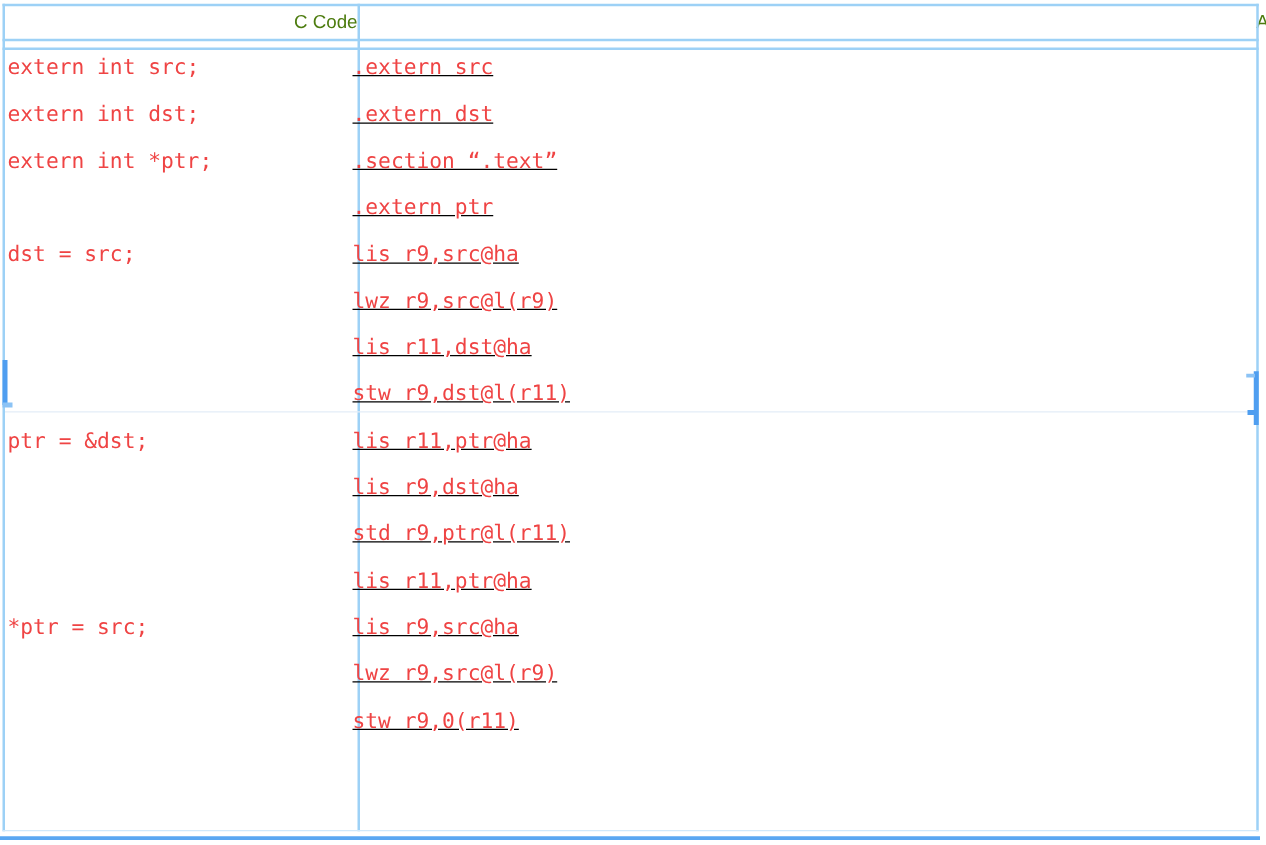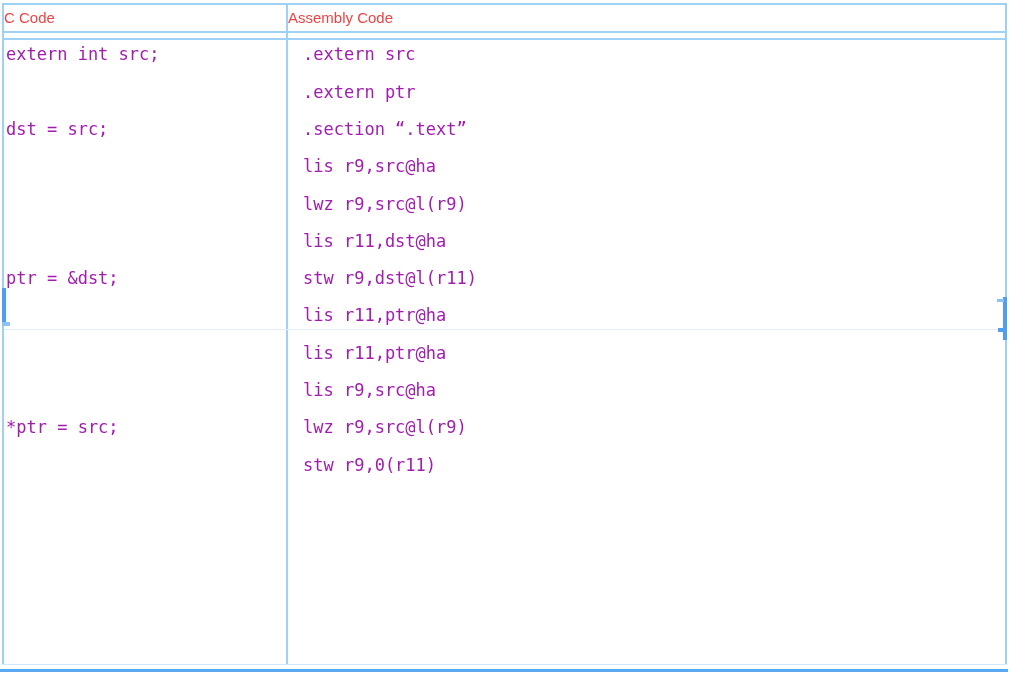--- a/index.html
+++ b/index.html
@@ -14,36 +14,36 @@
   .line { position: absolute; background: #9dd1f6; }
   .line.faint { background: #e3edf7; }
   .line.strong { background: #4f9ef0; }
   .line.tick { background: #8cc3f5; }
 
   .hdr {
     position: absolute;
     top: 4px;
     height: 27px;
     line-height: 27px;
-    text-align: left;
+    text-align: right;
     font-family: "Liberation Sans", sans-serif;
     font-size: 15px;
-    color: #ef4444;
+    color: #4d7c0f;
   }
   .hdr.left  { left: 4px;   width: 282px; }
   .hdr.right { left: 288px; width: 822px; }
 
   .col { position: absolute; top: 36.4px; }
   .c-col   { left: 6px; }
-  .asm-col { left: 303px; }
+  .asm-col { left: 282px; text-decoration: underline; }
   .code-line {
     height: 37.3px;
     line-height: 37.3px;
     font-size: 17px;
-    color: #a21caf;
+    color: #ef4444;
     white-space: pre;
   }
 </style>
 </head>
 <body>
 
 <div class="screen">
 
   <div class="hdr left">C Code</div>
   <div class="hdr right">Assembly Code</div>
@@ -59,44 +59,49 @@
   <div class="line strong" style="left:0px;   top:669px; width:1008px; height:3px; background:#5aa7f2;"></div>
 
   <div class="line strong" style="left:2px;    top:288px; width:4px; height:36px;"></div>
   <div class="line tick" style="left:2px;    top:322px; width:8px; height:4px;"></div>
   <div class="line strong" style="left:1003px; top:297px; width:4px; height:43px;"></div>
   <div class="line tick" style="left:997px; top:299px; width:7px; height:3px;"></div>
   <div class="line strong" style="left:998px; top:328px; width:6px; height:4px;"></div>
 
   <div class="col c-col">
     <div class="code-line">extern int src;</div>
+    <div class="code-line">extern int dst;</div>
+    <div class="code-line">extern int *ptr;</div>
     <div class="code-line"></div>
     <div class="code-line">dst = src;</div>
     <div class="code-line"></div>
     <div class="code-line"></div>
     <div class="code-line"></div>
     <div class="code-line">ptr = &amp;dst;</div>
     <div class="code-line"></div>
     <div class="code-line"></div>
     <div class="code-line"></div>
     <div class="code-line">*ptr = src;</div>
     <div class="code-line"></div>
     <div class="code-line"></div>
     <div class="code-line"></div>
     <div class="code-line"></div>
   </div>
 
   <div class="col asm-col">
     <div class="code-line">.extern src</div>
+    <div class="code-line">.extern dst</div>
+    <div class="code-line">.section “.text”</div>
     <div class="code-line">.extern ptr</div>
-    <div class="code-line">.section “.text”</div>
     <div class="code-line">lis r9,src@ha</div>
     <div class="code-line">lwz r9,src@l(r9)</div>
     <div class="code-line">lis r11,dst@ha</div>
     <div class="code-line">stw r9,dst@l(r11)</div>
     <div class="code-line">lis r11,ptr@ha</div>
+    <div class="code-line">lis r9,dst@ha</div>
+    <div class="code-line">std r9,ptr@l(r11)</div>
     <div class="code-line">lis r11,ptr@ha</div>
     <div class="code-line">lis r9,src@ha</div>
     <div class="code-line">lwz r9,src@l(r9)</div>
     <div class="code-line">stw r9,0(r11)</div>
   </div>
 
 </div>
 
 </body></html>

